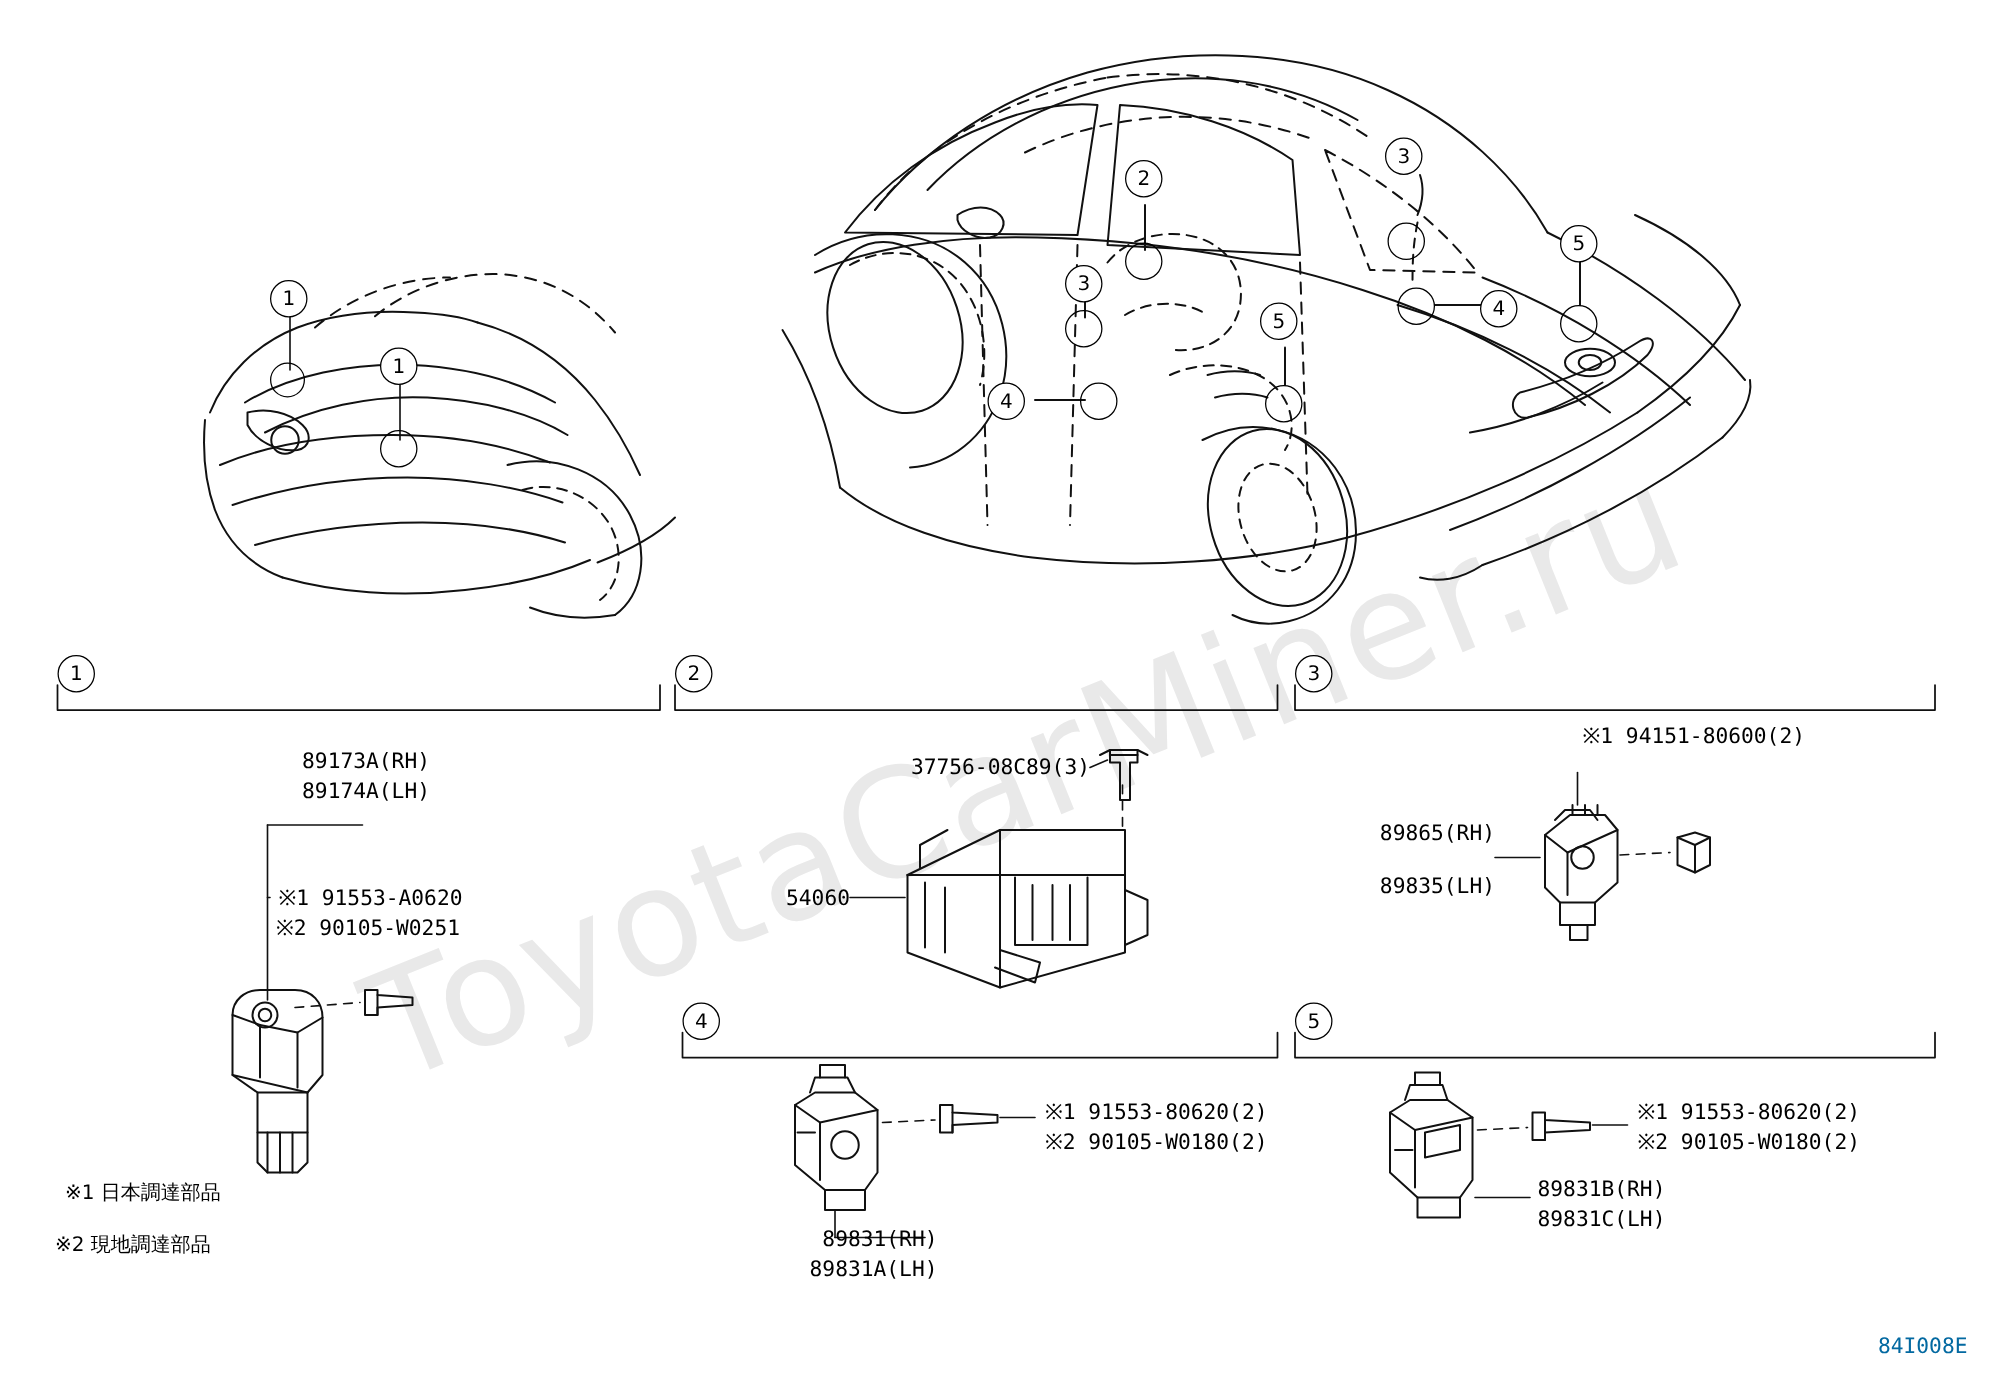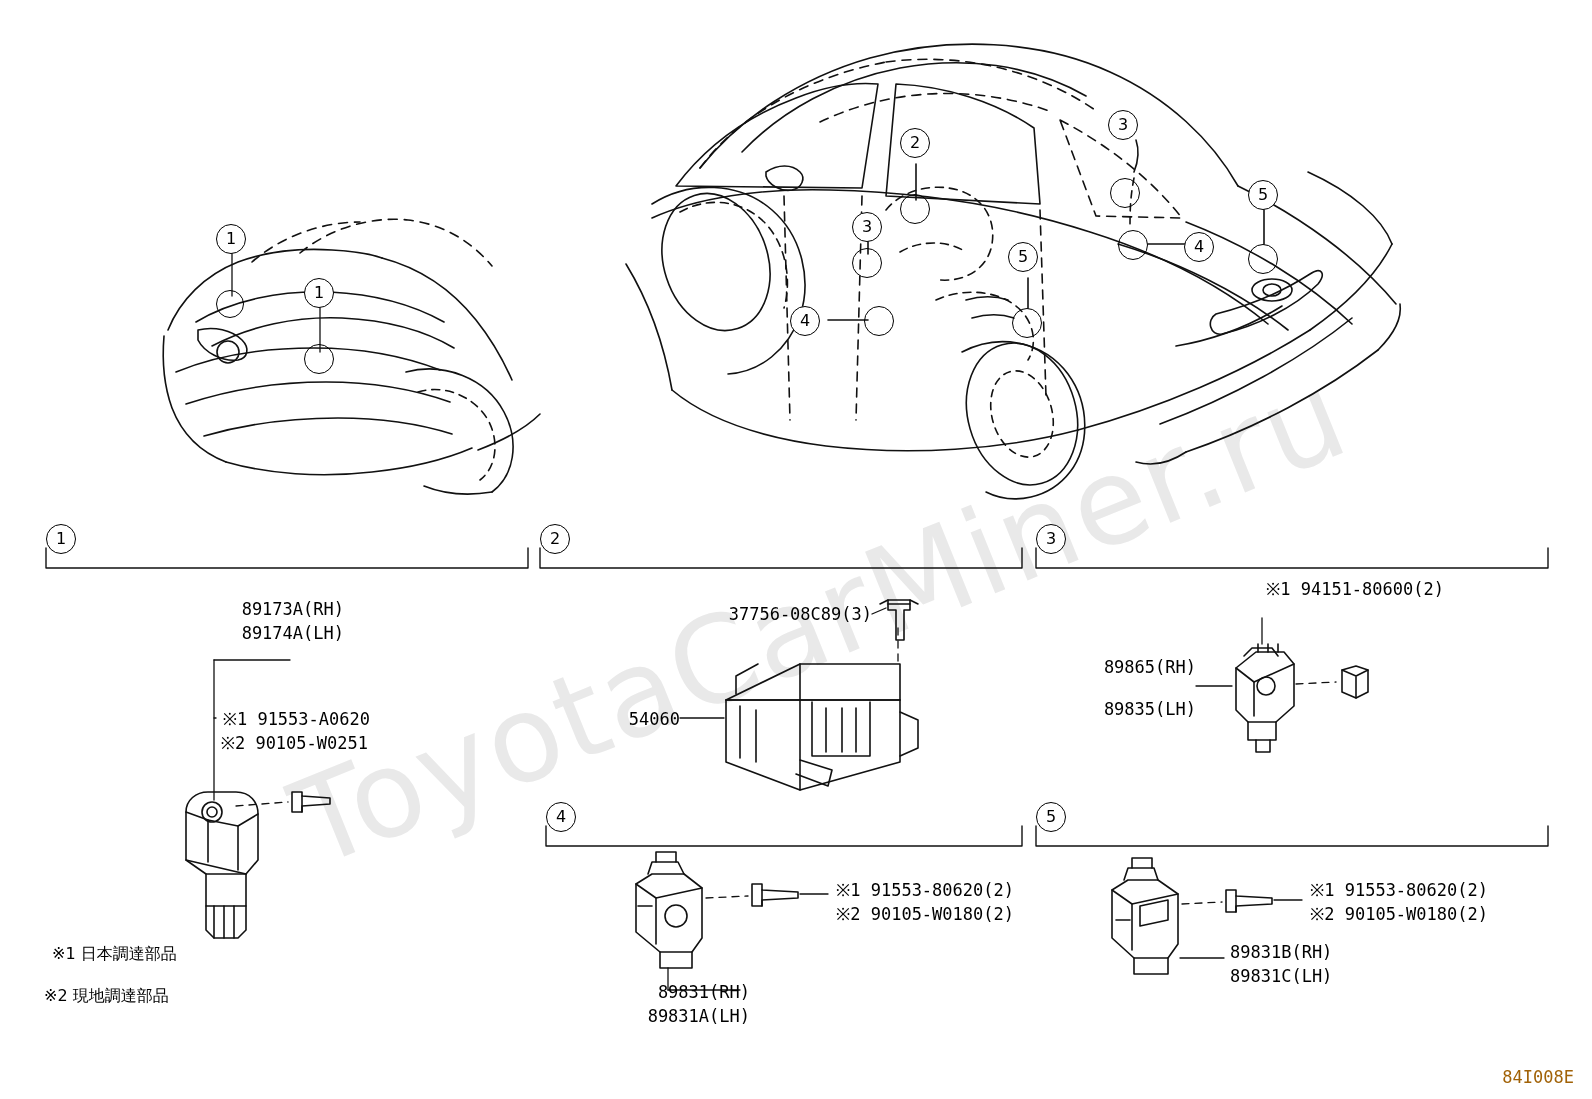--- a/index.html
+++ b/index.html
@@ -58,21 +58,21 @@
     font-family: "DejaVu Sans", sans-serif;
     font-size: 16px;
   }
   .label.right { text-align: right; }
   .code {
     position: absolute;
     right: 18px;
     bottom: 12px;
     font-family: "DejaVu Sans Mono", monospace;
     font-size: 17px;
-    color: #a16207;
+    color: #0369a1;
     z-index: 3;
   }
   .callout {
     position: absolute;
     width: 30px;
     height: 30px;
     border: 1.6px solid #000;
     border-radius: 50%;
     background: #fff;
     font-family: "DejaVu Sans", sans-serif;

